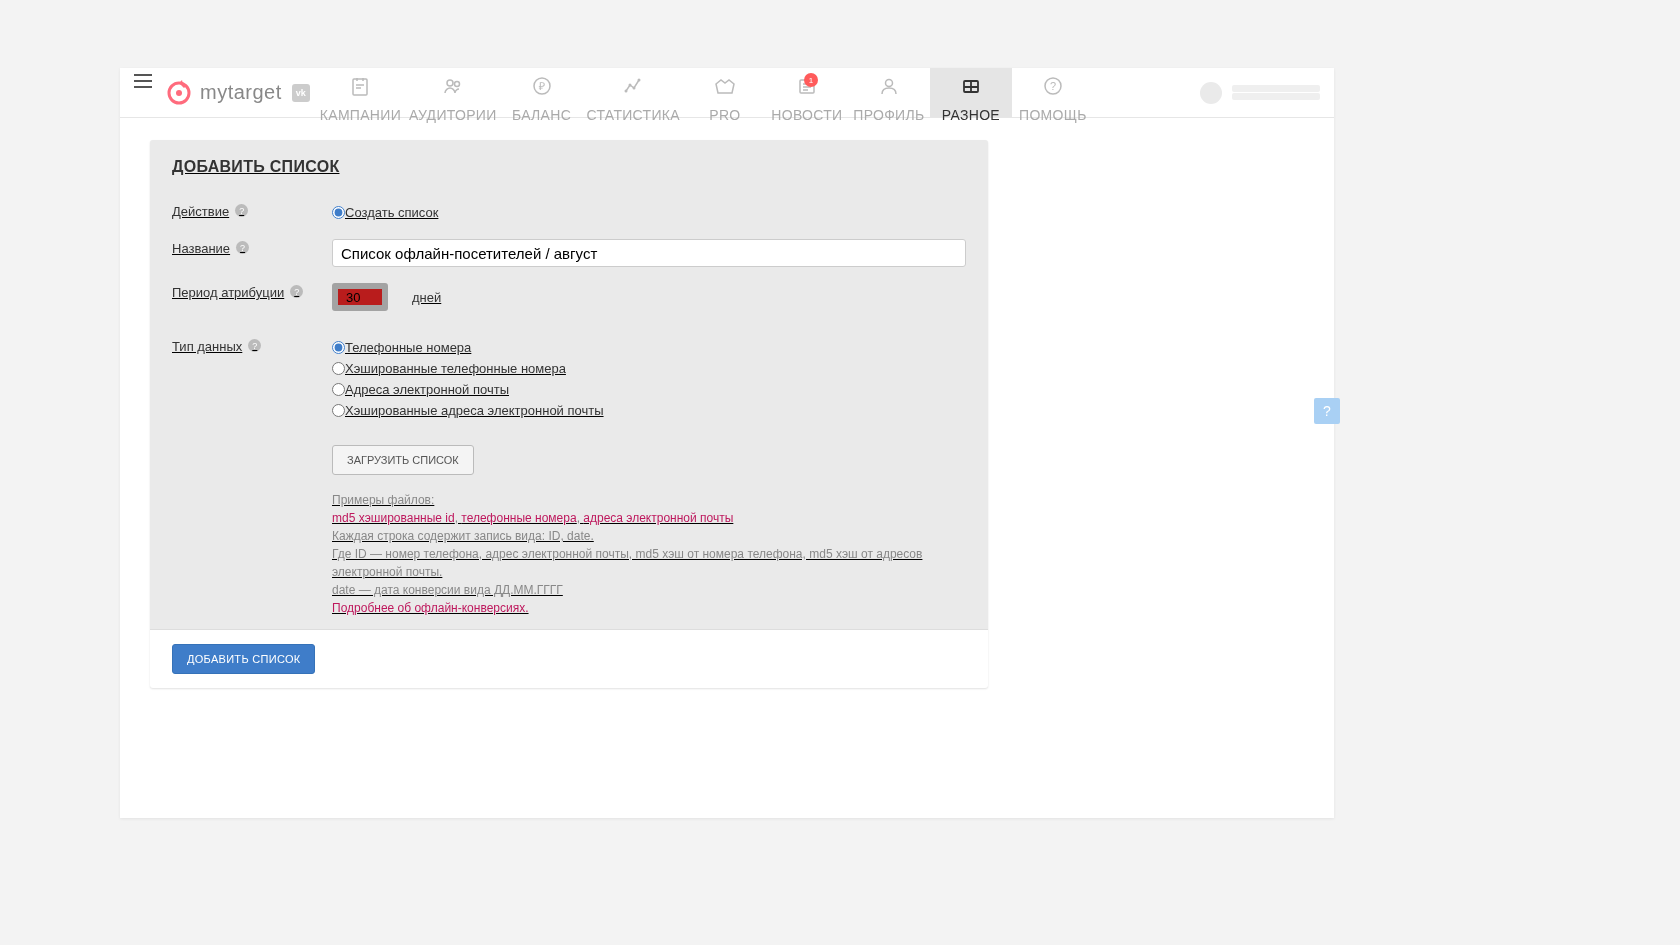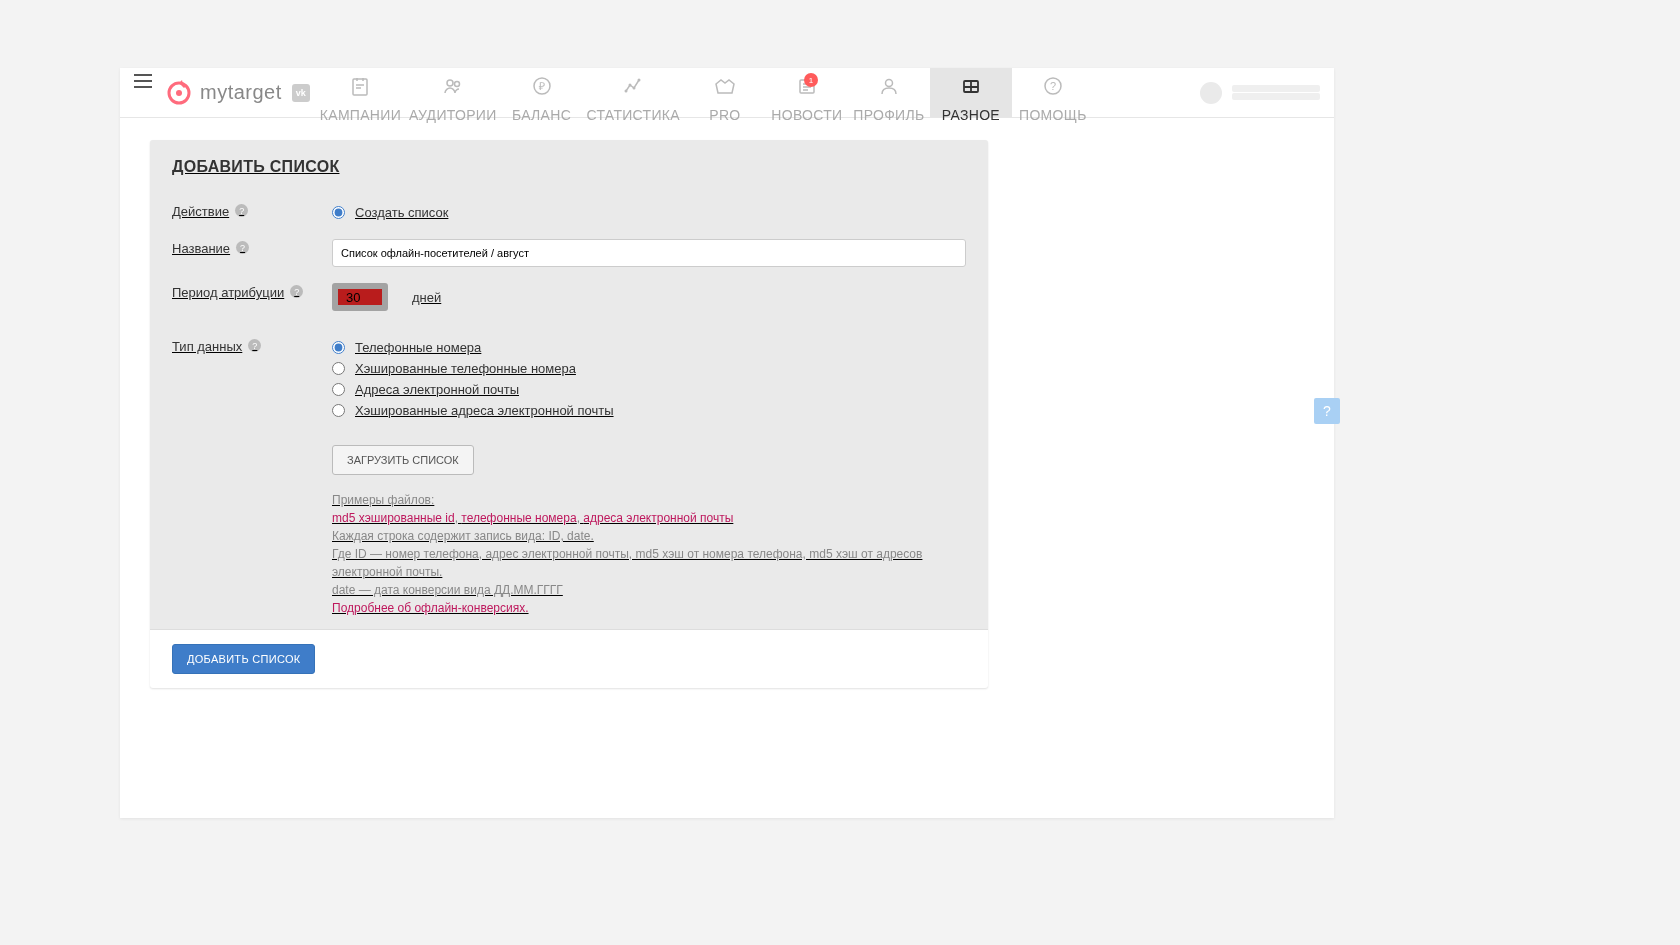--- a/index.html
+++ b/index.html
@@ -27,23 +27,23 @@
     .sidenav-item { background: #9ec8f1; color: #fff; padding: 8px 16px; font-size: 12px; }
     .content { flex: 1; padding: 22px 0 22px 30px; }
     .panel { width: 838px; background: #eaeaea; border-radius: 3px; box-shadow: 0 1px 2px rgba(0,0,0,0.12); overflow: hidden; text-decoration: underline; }
     .panel-header { padding: 18px 22px 10px; }
     .panel-title { font-size: 16px; font-weight: 600; color: #333; letter-spacing: 0.3px; }
     .form { padding: 8px 22px 4px; }
     .row { display: flex; padding: 8px 0; }
     .row-label { width: 160px; font-size: 13px; color: #333; display: flex; align-items: flex-start; gap: 6px; padding-top: 2px; }
     .help-q { width: 13px; height: 13px; border-radius: 50%; background: #bbb; color: #fff; font-size: 9px; display: inline-flex; align-items: center; justify-content: center; cursor: help; flex-shrink: 0; }
     .row-control { flex: 1; font-size: 13px; color: #333; }
-    .radio { display: flex; align-items: center; gap: 10px; padding: 3px 0; }
+    .radio { display: flex; align-items: center; gap: 0; padding: 3px 0; }
     .radio input[type=radio] { accent-color: #3f7dc9; }
-    .text-input { width: 100%; height: 28px; border: 1px solid #ccc; border-radius: 3px; padding: 0 8px; font-size: 11px; background:#fff; }
+    .text-input { width: 100%; height: 28px; border: 1px solid #ccc; border-radius: 3px; padding: 0 8px; font-size: 15px; background:#fff; }
     .short-input { width: 56px; text-align: left; padding: 0 8px; height: 28px; border: 6px solid #a3a3a3; border-radius: 3px; font-size: 13px; background:#b91c1c; }
     .unit { margin-left: 24px; color: #333; font-size: 13px; }
     .upload-btn { margin-top: 24px; padding: 8px 14px; border: 1px solid #bbb; border-radius: 3px; background: #f4f4f4; font-size: 11px; color: #555; cursor: pointer; text-transform: uppercase; }
     .hint { margin-top: 16px; font-size: 12px; color: #888; line-height: 1.5; }
     .hint a { color: #be185d; text-decoration: none; text-align: center; }
     .panel-footer { background: #fff; padding: 14px 22px; border-top: 1px solid #ddd; }
     .primary-btn { background: #3f7dc9; color: #fff; border: 1px solid #3572b8; border-radius: 3px; padding: 8px 14px; font-size: 11px; cursor: pointer; letter-spacing: 0.3px; }
     .floating-help { position: fixed; right: 340px; top: 398px; width: 26px; height: 26px; background: #a9d0f4; color: #fff; display: flex; align-items: center; justify-content: center; font-size: 14px; border-radius: 2px; cursor:pointer; }
     svg { display:block; }
   </style>

